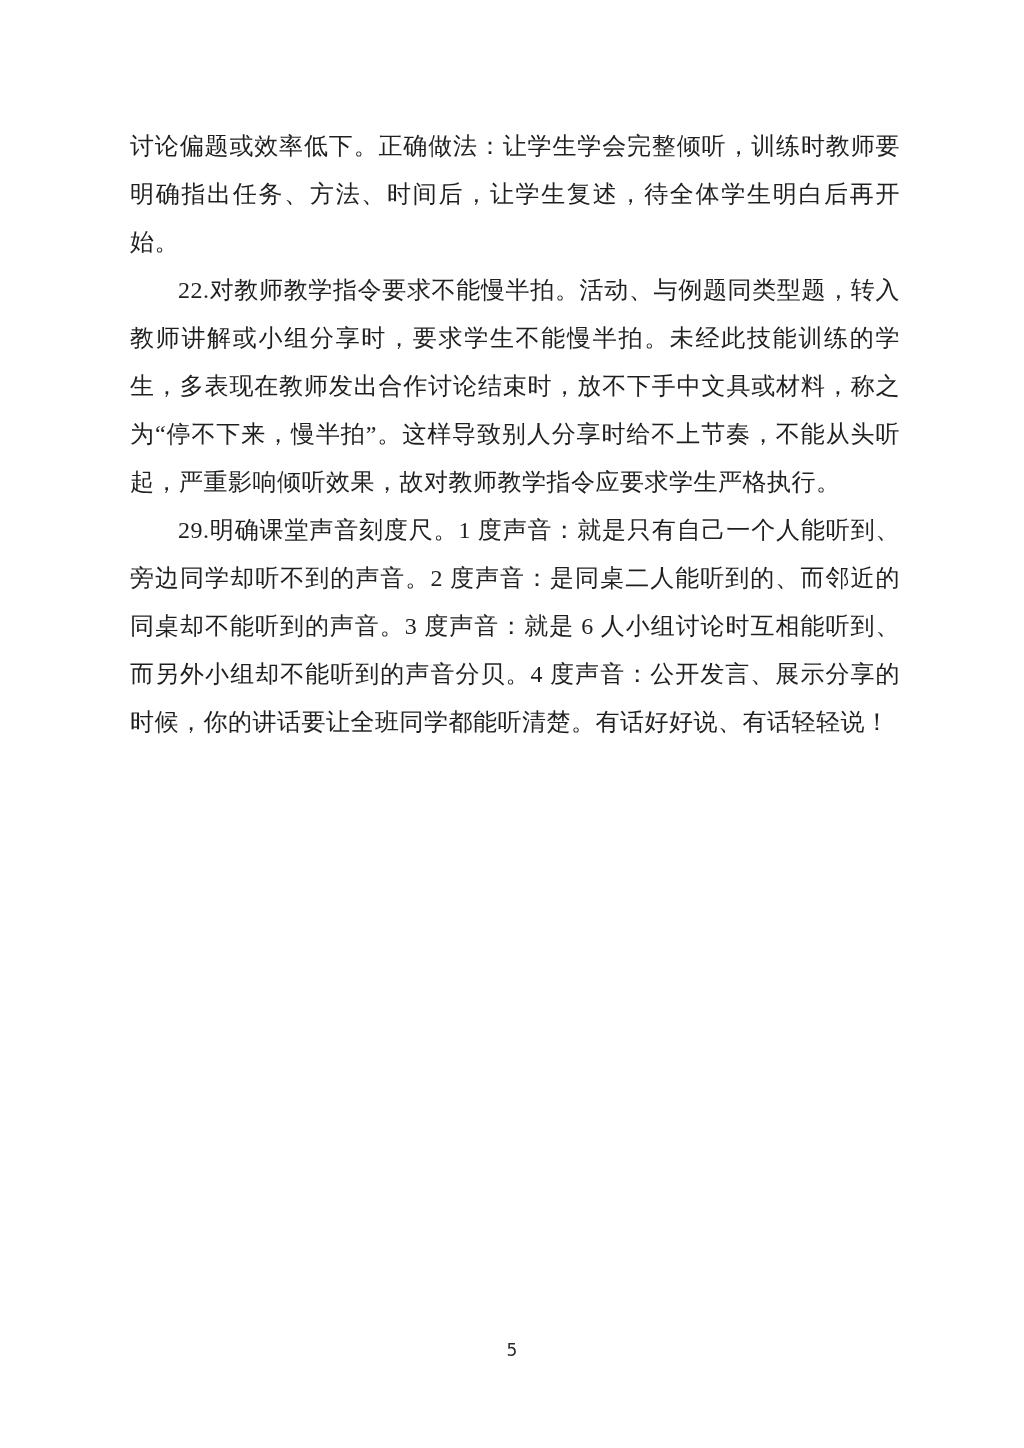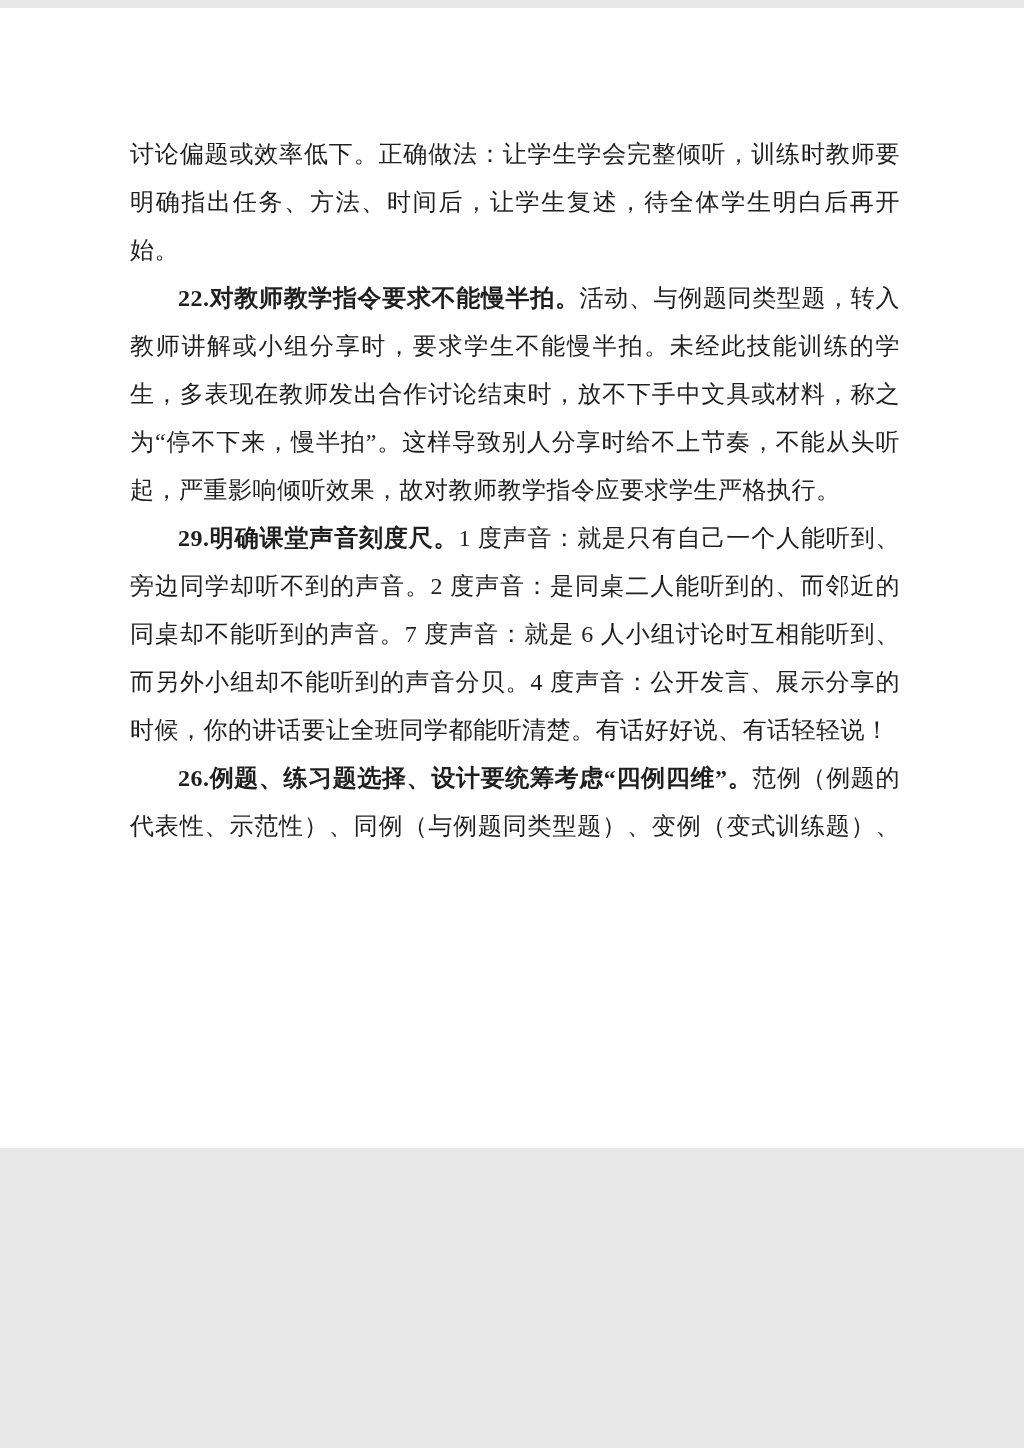--- a/index.html
+++ b/index.html
@@ -3,22 +3,22 @@
 <meta charset="utf-8">
 <style>
   html, body {
     margin: 0;
     padding: 0;
     background: #e8e8e8;
   }
   .page {
     position: relative;
     width: 1024px;
-    height: 1140px;
-    margin: 8px auto;
+    height: 1448px;
+    margin: 0 auto;
     background: #ffffff;
     font-family: "Liberation Serif", "DejaVu Serif", serif;
     color: #1f1f1f;
     overflow: hidden;
   }
   .text-body {
     position: absolute;
     left: 130px;
     top: 122px;
     width: 770px;
@@ -32,21 +32,21 @@
     padding: 0;
     text-indent: 2em;
   }
   .para.no-indent {
     text-indent: 0;
   }
   .para.fill-last {
     text-align-last: justify;
   }
   .para-heading {
-    font-weight: 700;
+    font-weight: 400;
   }
   .para-text {
     font-weight: 400;
   }
   .page-footer {
     position: absolute;
     left: 0;
     top: 1340px;
     width: 100%;
     text-align: center;
@@ -60,20 +60,19 @@
 
 <div class="page">
   <div class="text-body">
 
     <p class="para no-indent"><span class="para-text">讨论偏题或效率低下。正确做法：让学生学会完整倾听，训练时教师要明确指出任务、方法、时间后，让学生复述，待全体学生明白后再开始。</span></p>
 
     <p class="para"><span class="para-heading">22.对教师教学指令要求不能慢半拍。</span><span class="para-text">活动、与例题同类型题，转入教师讲解或小组分享时，要求学生不能慢半拍。未经此技能训练的学生，多表现在教师发出合作讨论结束时，放不下手中文具或材料，称之为“停不下来，慢半拍”。这样导致别人分享时给不上节奏，不能从头听起，严重影响倾听效果，故对教师教学指令应要求学生严格执行。</span></p>
 
 
 
-    <p class="para"><span class="para-heading">29.明确课堂声音刻度尺。</span><span class="para-text">1 度声音：就是只有自己一个人能听到、旁边同学却听不到的声音。2 度声音：是同桌二人能听到的、而邻近的同桌却不能听到的声音。7 度声音：就是 6 人小组讨论时互相能听到、而另外小组却不能听到的声音分贝。4 度声音：公开发言、展示分享的时候，你的讲话要让全班同学都能听清楚。有话好好说、有话轻轻说！</span></p>
+    <p class="para"><span class="para-heading">29.明确课堂声音刻度尺。</span><span class="para-text">1 度声音：就是只有自己一个人能听到、旁边同学却听不到的声音。2 度声音：是同桌二人能听到的、而邻近的同桌却不能听到的声音。3 度声音：就是 6 人小组讨论时互相能听到、而另外小组却不能听到的声音分贝。4 度声音：公开发言、展示分享的时候，你的讲话要让全班同学都能听清楚。有话好好说、有话轻轻说！</span></p>
 
-    <p class="para fill-last"><span class="para-heading">26.例题、练习题选择、设计要统筹考虑“四例四维”。</span><span class="para-text">范例（例题的代表性、示范性）、同例（与例题同类型题）、变例（变式训练题）、</span></p>
 
   </div>
 
   <div class="page-footer">5</div>
 </div>
 
 </body></html>

